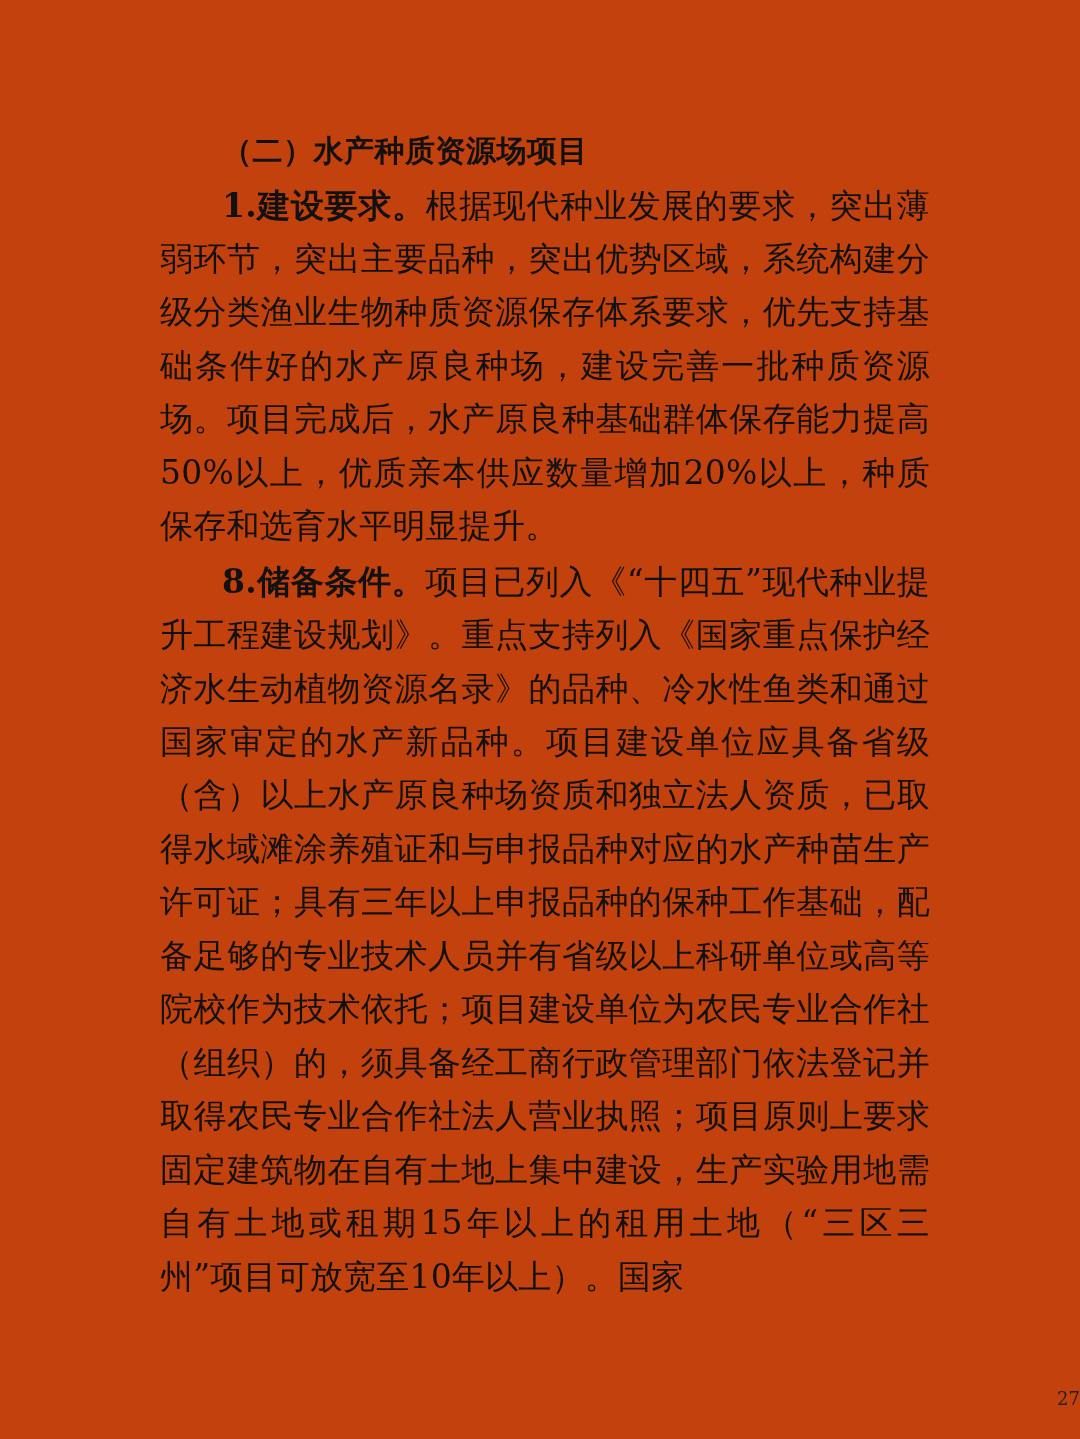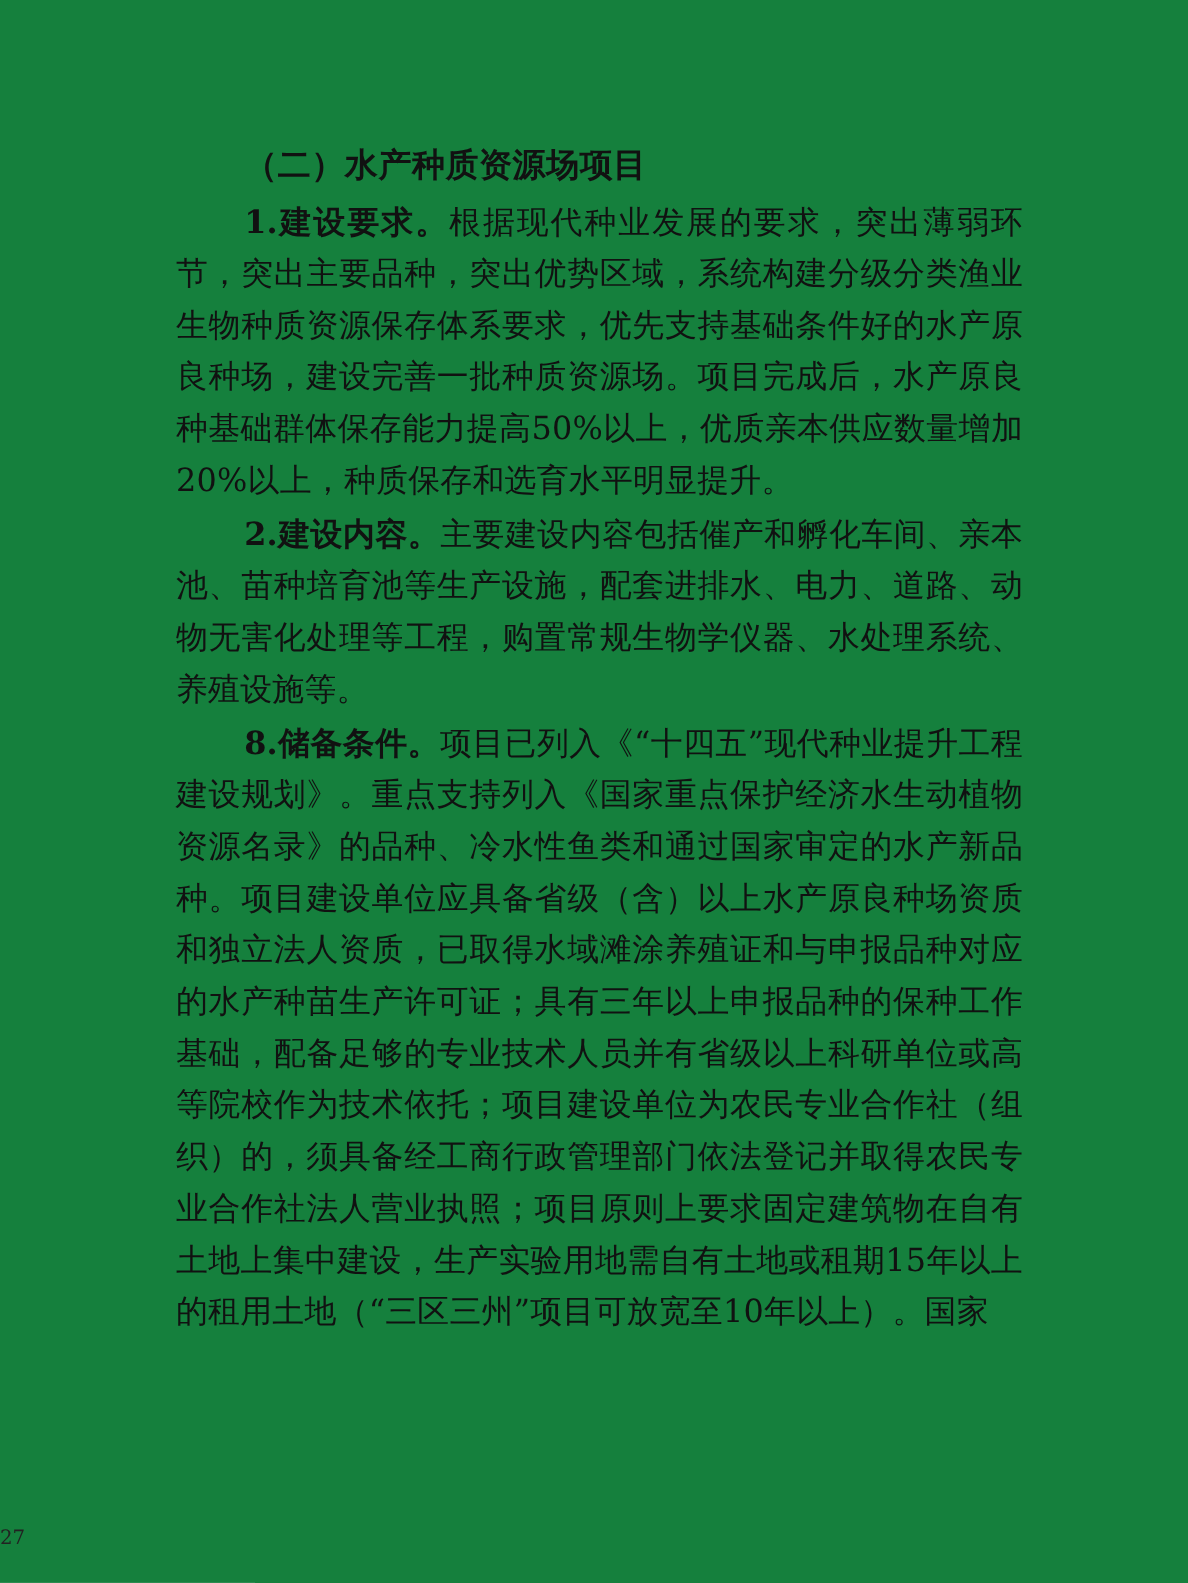--- a/index.html
+++ b/index.html
@@ -14,75 +14,72 @@
     color: #111111;
     position: relative;
     overflow: hidden;
   }
   .page {
     position: absolute;
     left: 0;
     top: 0;
     width: 1080px;
     height: 1439px;
-    background: #15803d;
+    background: #c2410c;
   }
   .content {
     position: absolute;
     left: 160px;
     top: 128px;
     width: 770px;
   }
   .heading {
     font-size: 30px;
     font-weight: bold;
     line-height: 1.55;
     letter-spacing: 0.5px;
     margin: 0 0 4px 0;
     text-indent: 62px;
     font-family: "DejaVu Serif", "Liberation Serif", serif;
   }
   .para {
-    font-size: 29px;
+    font-size: 33px;
     line-height: 1.62;
     text-align: justify;
     text-justify: inter-ideograph;
     margin: 0 0 2px 0;
     text-indent: 62px;
     letter-spacing: 0.2px;
   }
   .para .lead {
     font-weight: bold;
   }
   .page-number {
     position: absolute;
     left: 0;
     top: 1388px;
     width: 1080px;
-    text-align: left;
+    text-align: right;
     font-size: 18px;
     font-family: "DejaVu Serif", "Liberation Serif", serif;
     color: #222222;
   }
 </style>
 </head>
 <body>
 
 <div class="page">
   <div class="content">
 
     <h1 class="heading">（二）水产种质资源场项目</h1>
 
     <p class="para">
       <span class="lead">1.建设要求。</span><span>根据现代种业发展的要求，突出薄弱环节，突出主要品种，突出优势区域，系统构建分级分类渔业生物种质资源保存体系要求，优先支持基础条件好的水产原良种场，建设完善一批种质资源场。项目完成后，水产原良种基础群体保存能力提高50%以上，优质亲本供应数量增加20%以上，种质保存和选育水平明显提升。</span>
     </p>
 
-    <p class="para">
-      <span class="lead">2.建设内容。</span><span>主要建设内容包括催产和孵化车间、亲本池、苗种培育池等生产设施，配套进排水、电力、道路、动物无害化处理等工程，购置常规生物学仪器、水处理系统、养殖设施等。</span>
-    </p>
 
     <p class="para">
       <span class="lead">8.储备条件。</span><span>项目已列入《“十四五”现代种业提升工程建设规划》。重点支持列入《国家重点保护经济水生动植物资源名录》的品种、冷水性鱼类和通过国家审定的水产新品种。项目建设单位应具备省级（含）以上水产原良种场资质和独立法人资质，已取得水域滩涂养殖证和与申报品种对应的水产种苗生产许可证；具有三年以上申报品种的保种工作基础，配备足够的专业技术人员并有省级以上科研单位或高等院校作为技术依托；项目建设单位为农民专业合作社（组织）的，须具备经工商行政管理部门依法登记并取得农民专业合作社法人营业执照；项目原则上要求固定建筑物在自有土地上集中建设，生产实验用地需自有土地或租期15年以上的租用土地（“三区三州”项目可放宽至10年以上）。国家</span>
     </p>
 
   </div>
 
   <div class="page-number">27</div>
 </div>
 

